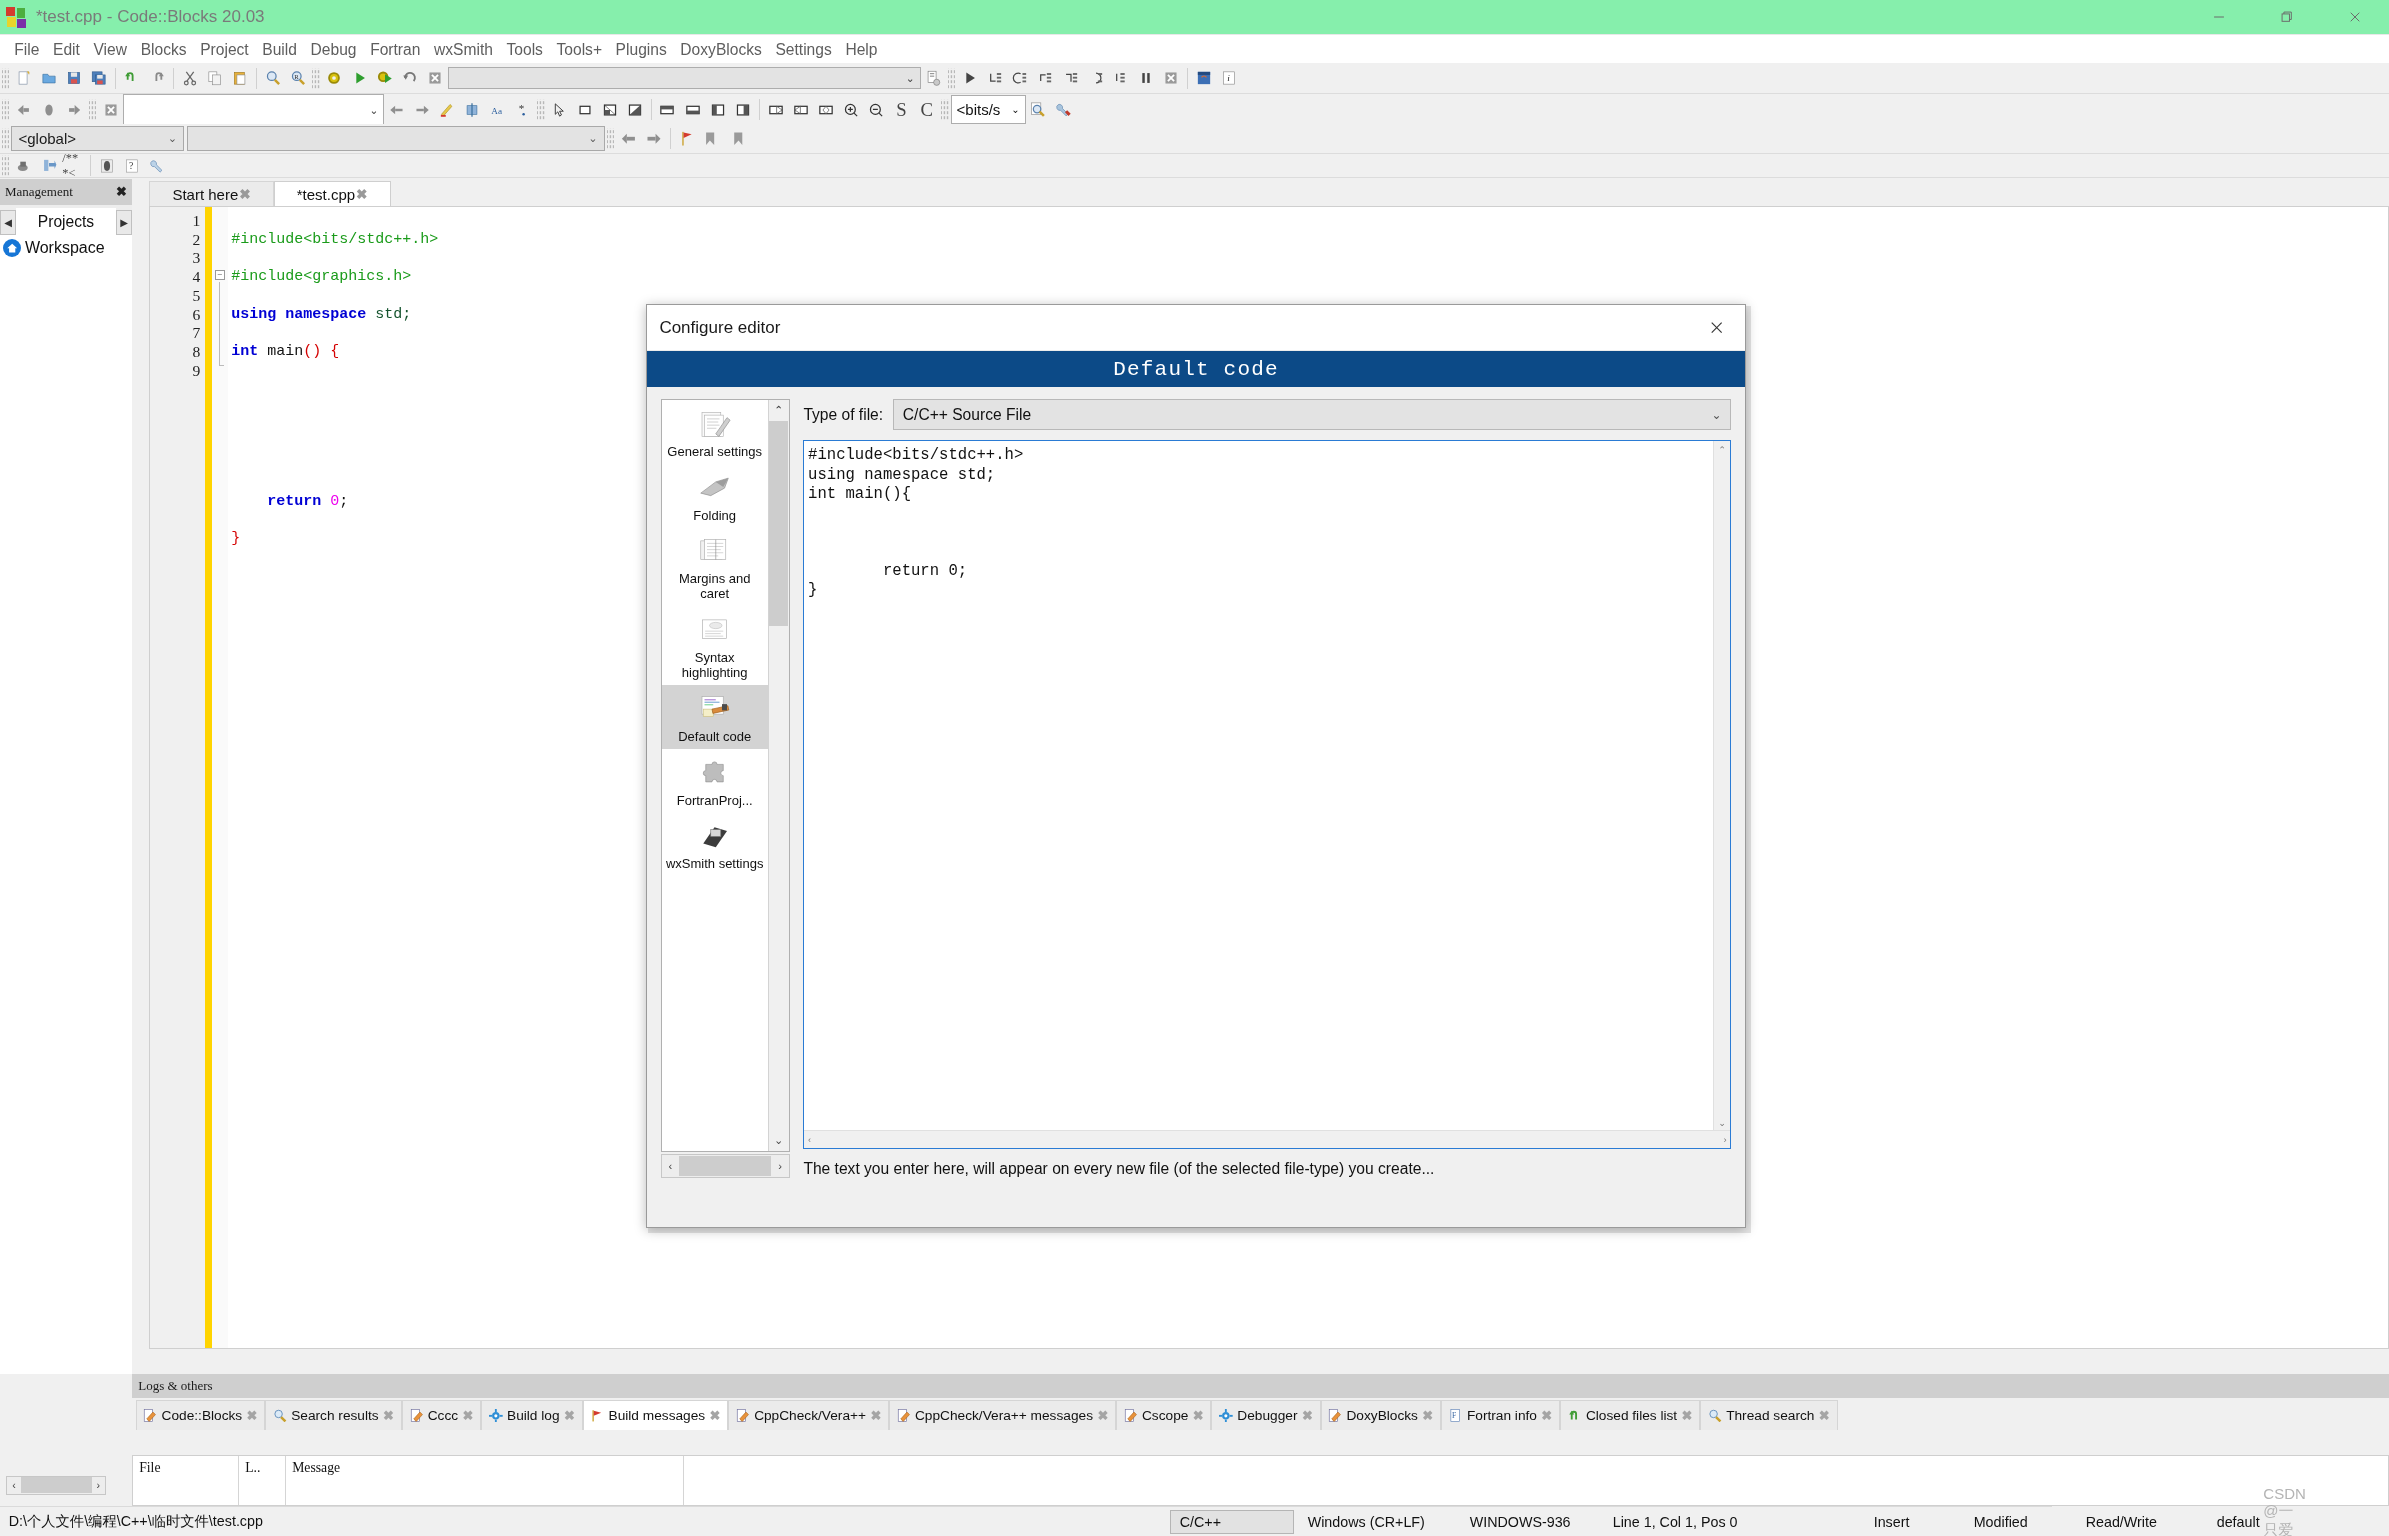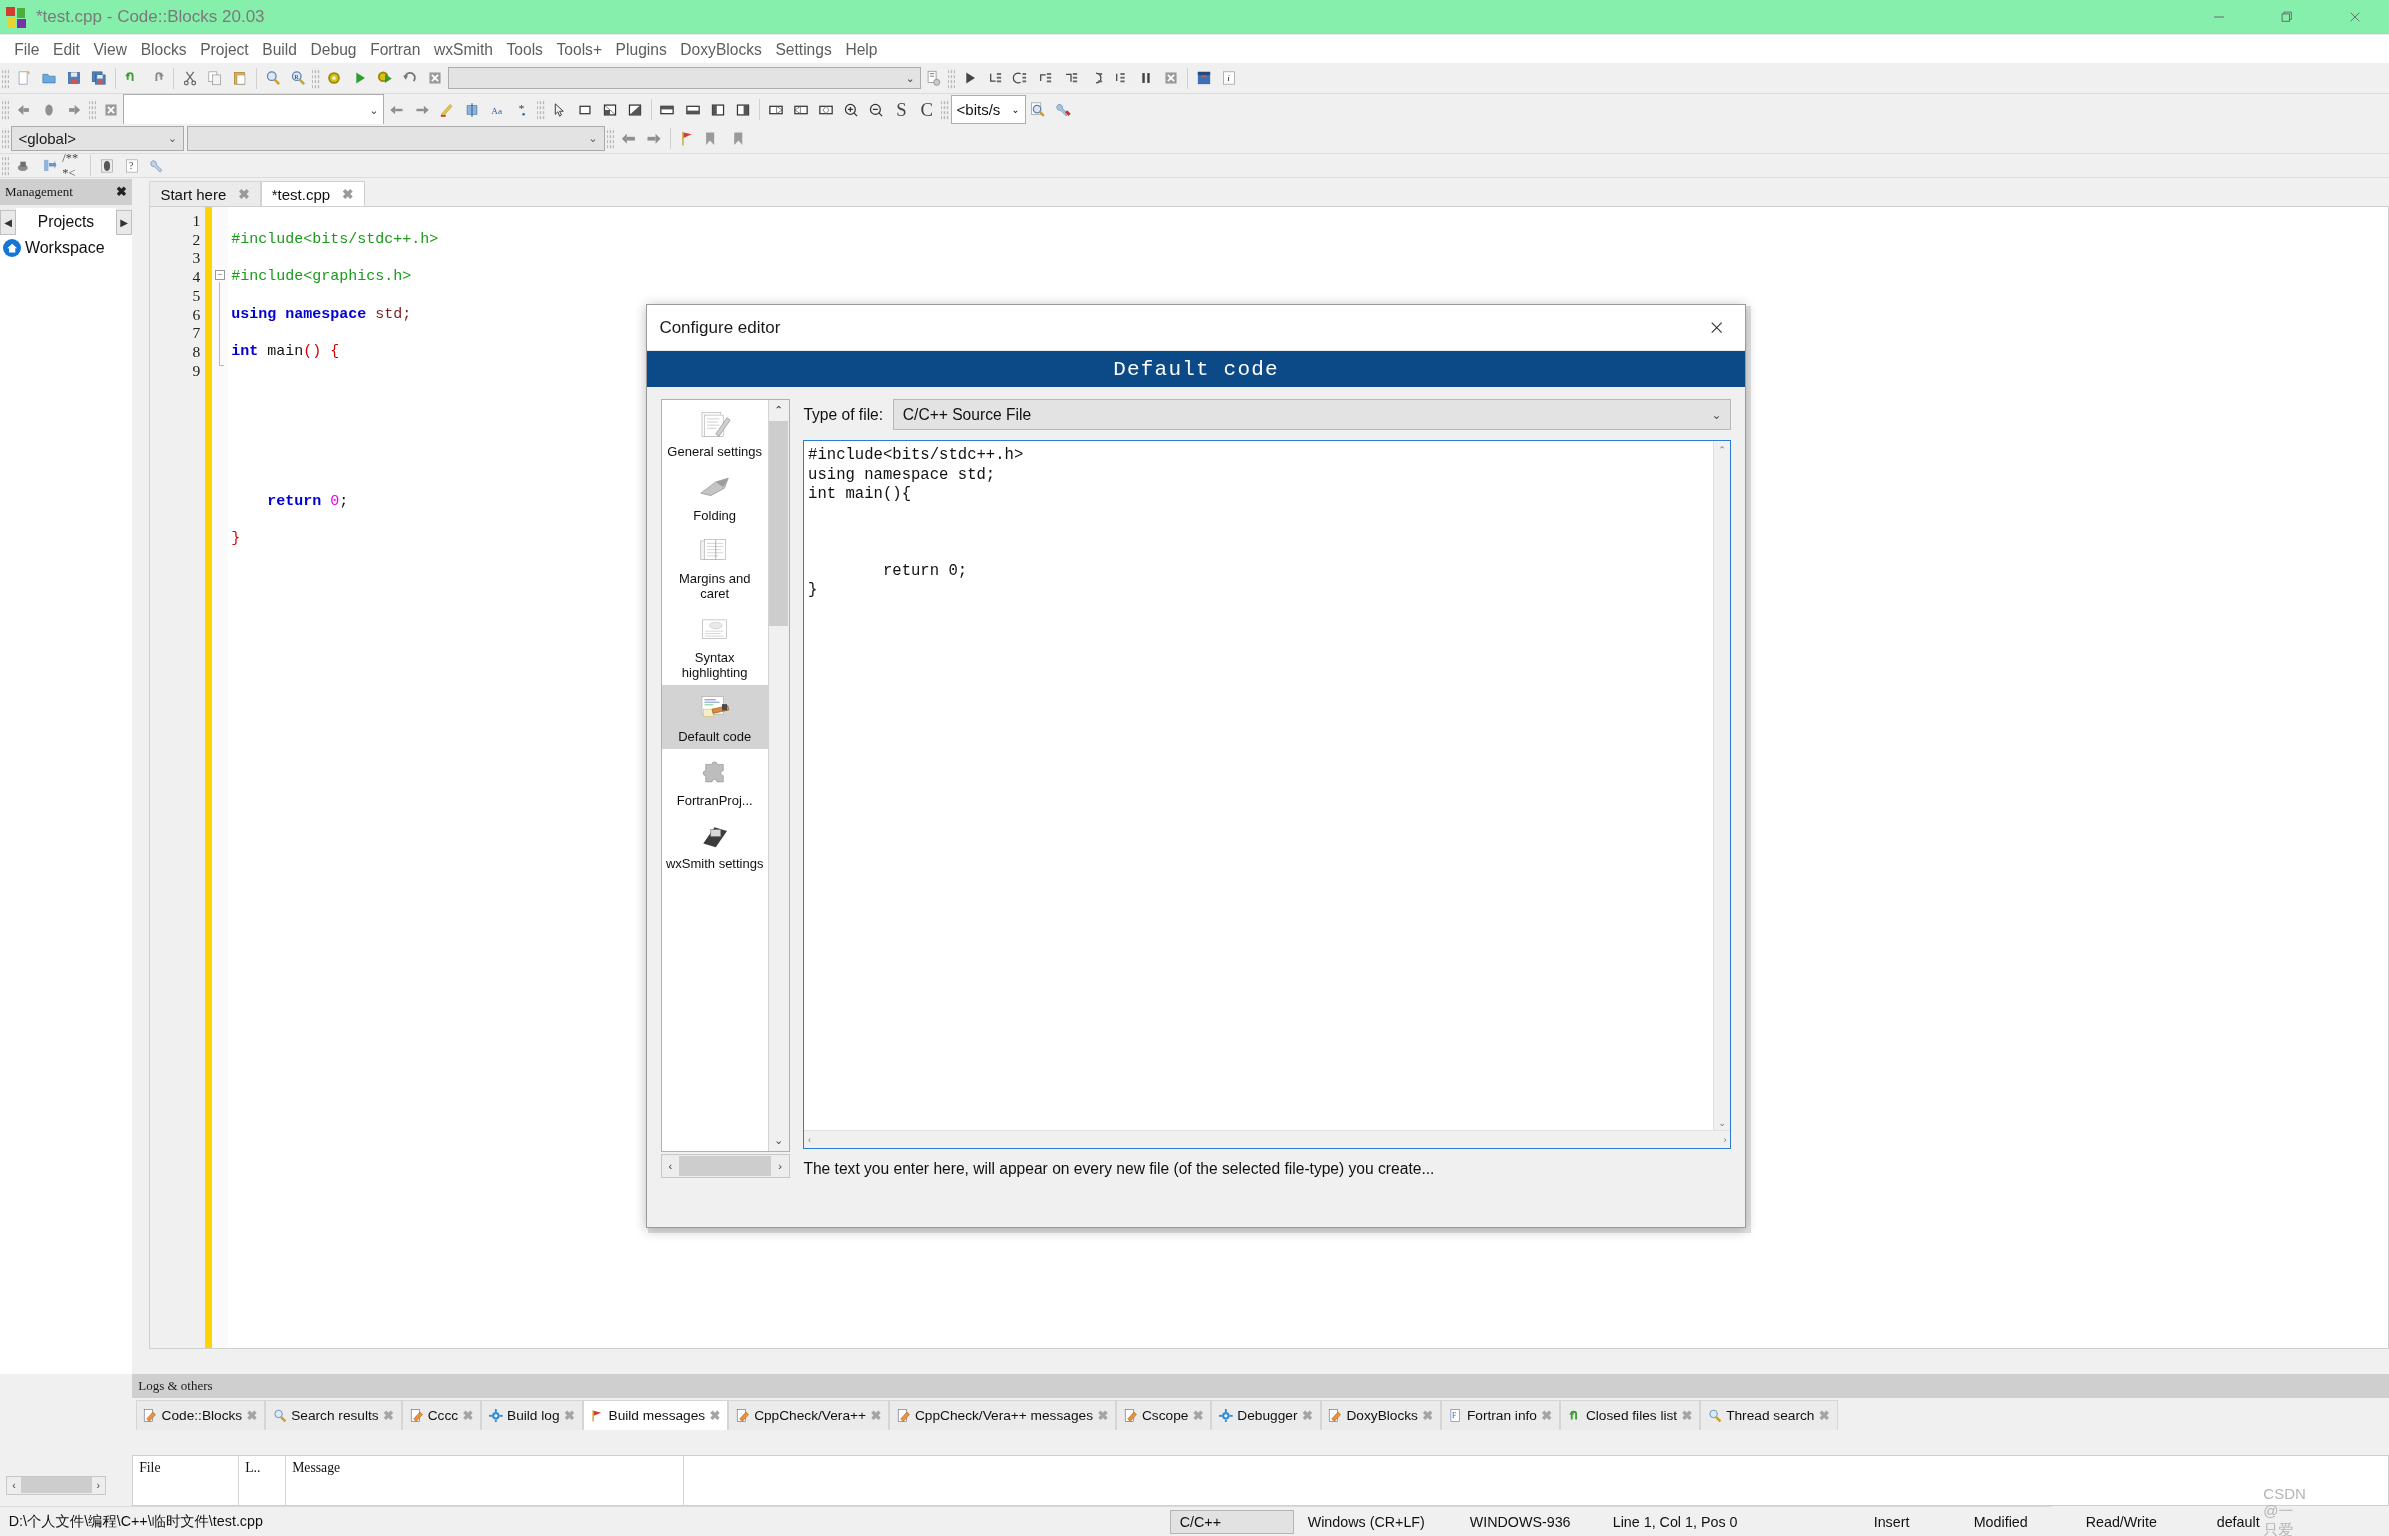--- a/index.html
+++ b/index.html
@@ -121,21 +121,21 @@
   #ws-icon svg { display:block; }
   #ws-label { font-size:16px; color:#111; }
 
   
   #editor-region {
     position:absolute; left:132px; top:0; width: 2257px; height: 1196px;
     background:#f0f0f0;
   }
   #ed-tabs { height:27px; display:flex; align-items:flex-end; padding-left:17.4px; background:#f0f0f0;}
   .ed-tab {
-    height: 25px; display:flex; align-items:center; gap:12px; padding:0 10px;
+    height: 25px; display:flex; align-items:center; gap:1px; padding:0 22px;
     font-size:15px; color:#111; background:#ebebeb; border:0.6px solid #d5d5d5;
     border-bottom:none;
   }
   .ed-tab.active { background:#ffffff; border-color:#cfcfcf; }
   .ed-tab .xc { color:#9a9a9a; font-size:13.7px; font-weight:bold; }
 
   #code-pane {
     position:absolute; left:17.4px; top:27px; right:0; bottom:26px;
     background:#ffffff; border:0.6px solid #cfcfcf; display:flex; overflow:hidden;
   }
@@ -153,21 +153,21 @@
   #code-lines {
     flex:1; padding: 5px 0 0 3.7px;
     font-family:"Liberation Mono", monospace; font-size:15px; line-height:18.7px;
     white-space: pre;
   }
   .tok-pre { color:#1a9b1a; }
   .tok-kw  { color:#0000d4; font-weight:bold; }
   .tok-id  { color:#111111; }
   .tok-num { color:#ee00ee; }
   .tok-red { color:#d40000; }
-  .tok-green { color:#7f1d1d; }
+  .tok-green { color:#14532d; }
 
   
   #logs {
     position:absolute; left:0; top:1374px; width:2389px; height:132px;
     background:#f0f0f0;
   }
   #logs-head {
     margin-left: 132px; height: 24px; background:#cfcfcf;
     display:flex; align-items:center; padding-left:6.2px;
     font-size:13px; color:#1a1a1a; font-family:"Liberation Serif", serif;

